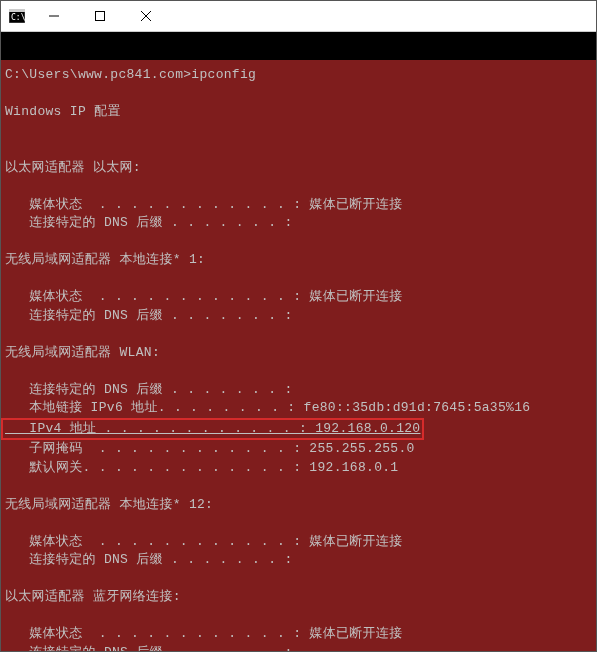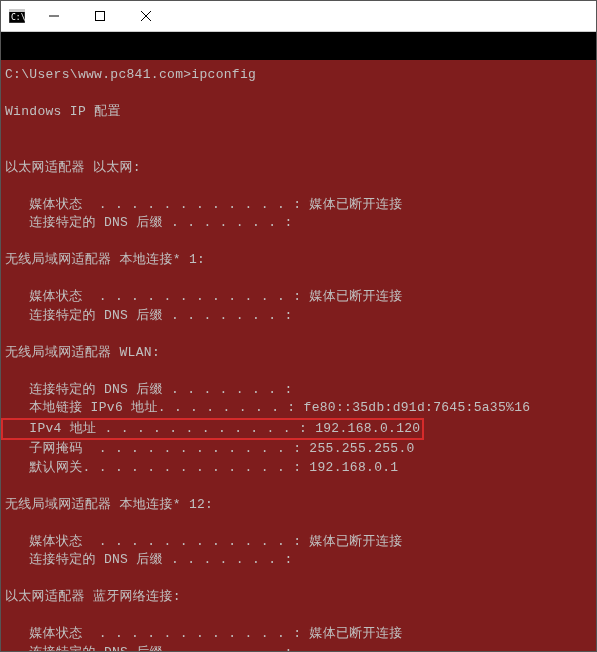--- a/index.html
+++ b/index.html
@@ -56,20 +56,21 @@
     white-space: pre;
     letter-spacing: 0.3px;
     margin-top: 28px;
   }
   .line { display:block; }
   .highlight-box {
     border: 2px solid #d62b2b;
     display: inline-block;
     padding: 0 2px;
     margin-left: -4px;
+    text-decoration: underline;
   }
   .blank { height: 18.5px; }
 </style>
 </head>
 <body>
 
 <div class="titlebar">
   <span class="app-icon">
     <svg width="16" height="14" viewBox="0 0 16 14">
       <rect x="0" y="0" width="16" height="14" fill="#000" stroke="#666" stroke-width="1"></rect>

